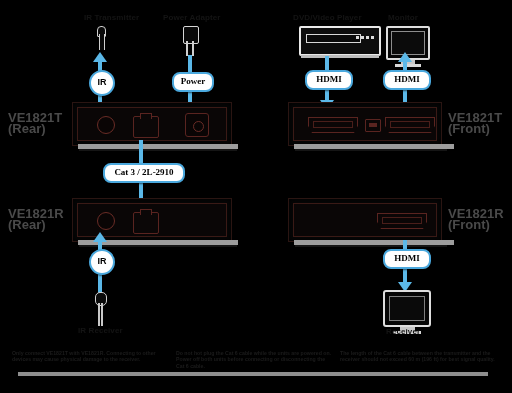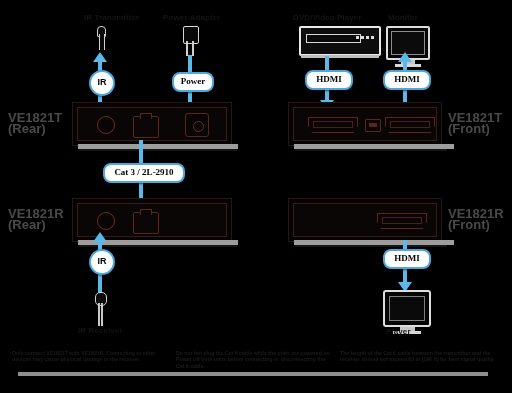--- a/index.html
+++ b/index.html
@@ -243,21 +243,21 @@
 
   <div class="cable v" style="left:403px;top:240px;height:48px;"></div>
   <div class="arrowhead down" style="left:398px;top:282px;"></div>
   <div class="pill rect" style="left:383px;top:249px;width:44px;">HDMI</div>
 
   <div class="mon2" style="left:383px;top:290px;">
     <div class="scr"></div>
       <div class="stand"></div>
       <div class="foot"></div>
   </div>
-  <div class="abs cap" style="left:386px;top:327px;">Player</div>
+  <div class="abs cap" style="left:386px;top:327px;">Receiver</div>
 
   <div class="notes">
     <div class="noterow">
       <div class="note c1">Only connect VE1821T with VE1821R. Connecting to other devices may cause physical damage to the receiver.</div>
       <div class="note c2">Do not hot plug the Cat 6 cable while the units are powered on. Power off both units before connecting or disconnecting the Cat 6 cable.</div>
       <div class="note c3">The length of the Cat 6 cable between the transmitter and the receiver should not exceed 60 m (196 ft) for best signal quality.</div>
     </div>
   </div>
   <div class="notebar"></div>
 

